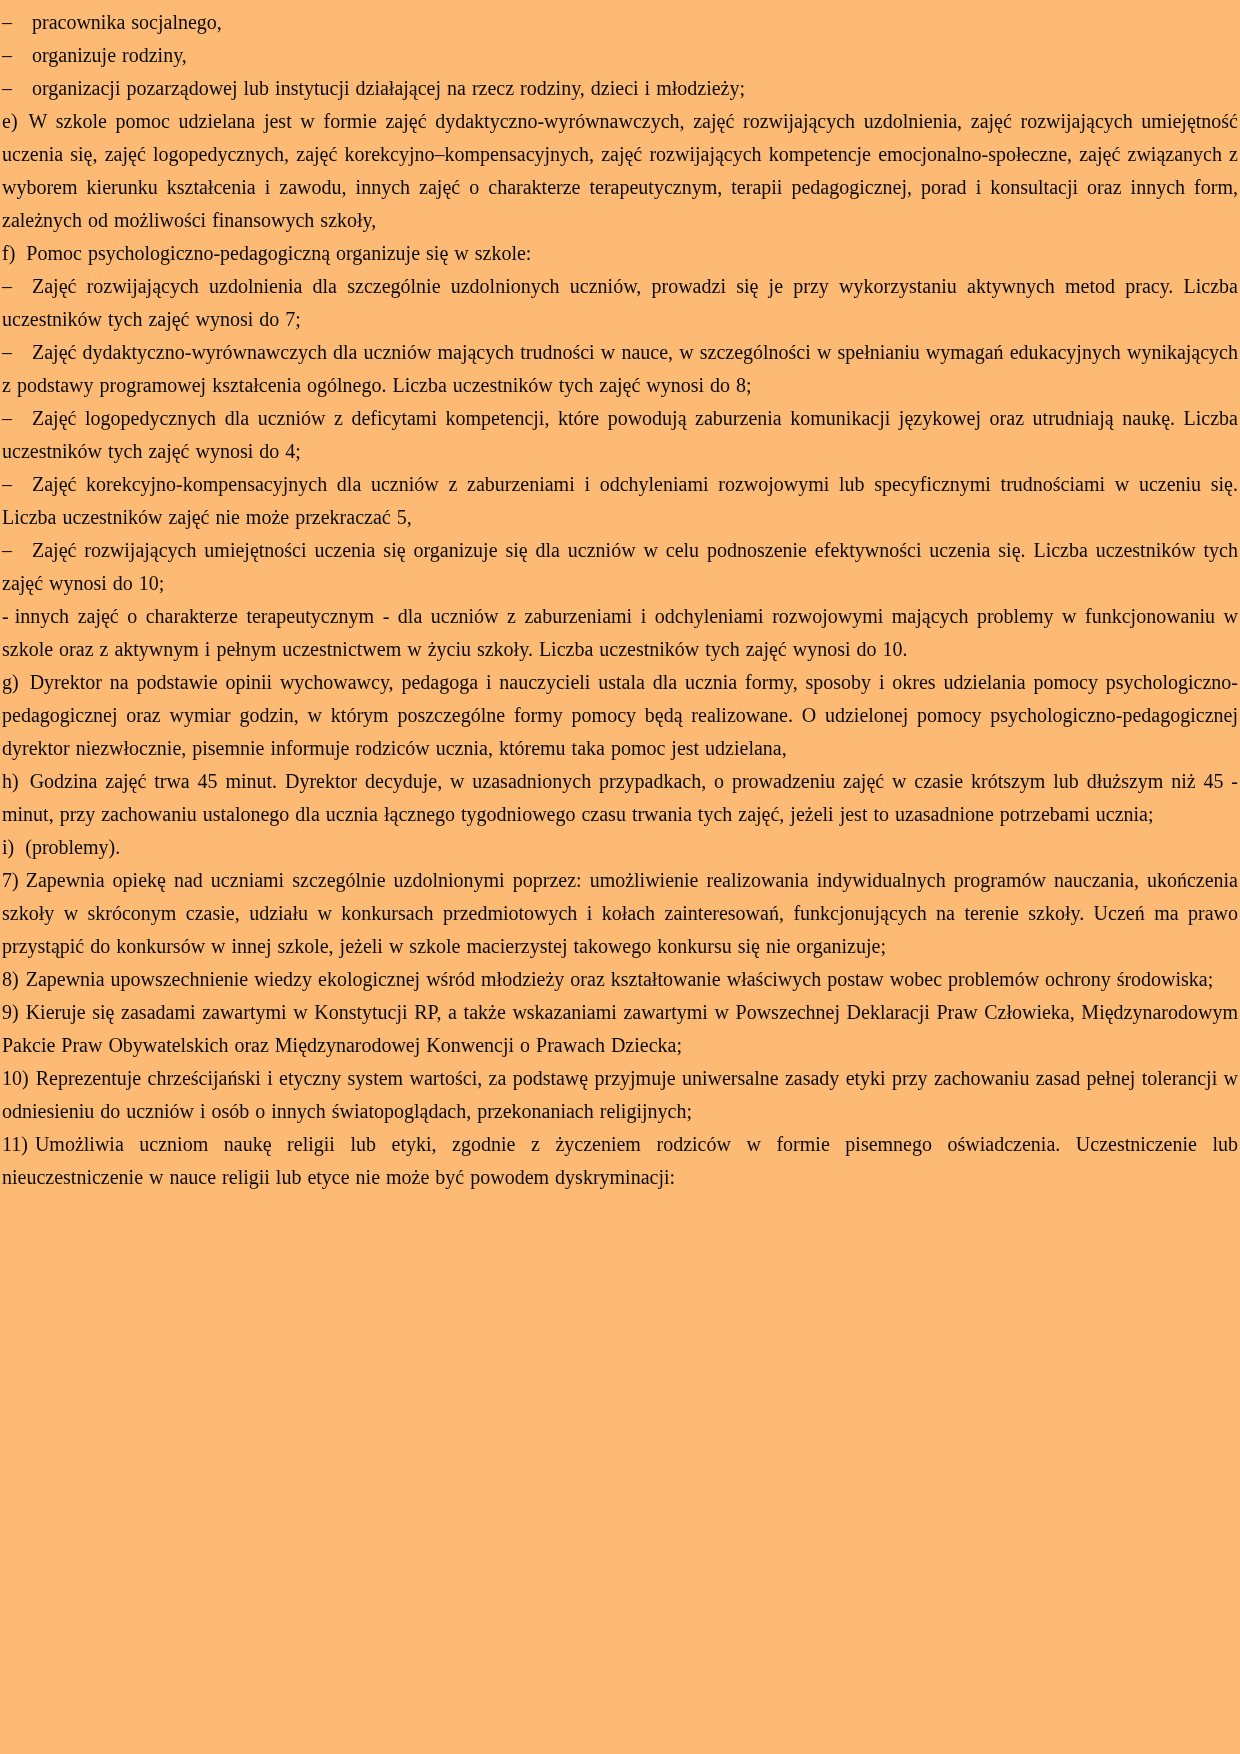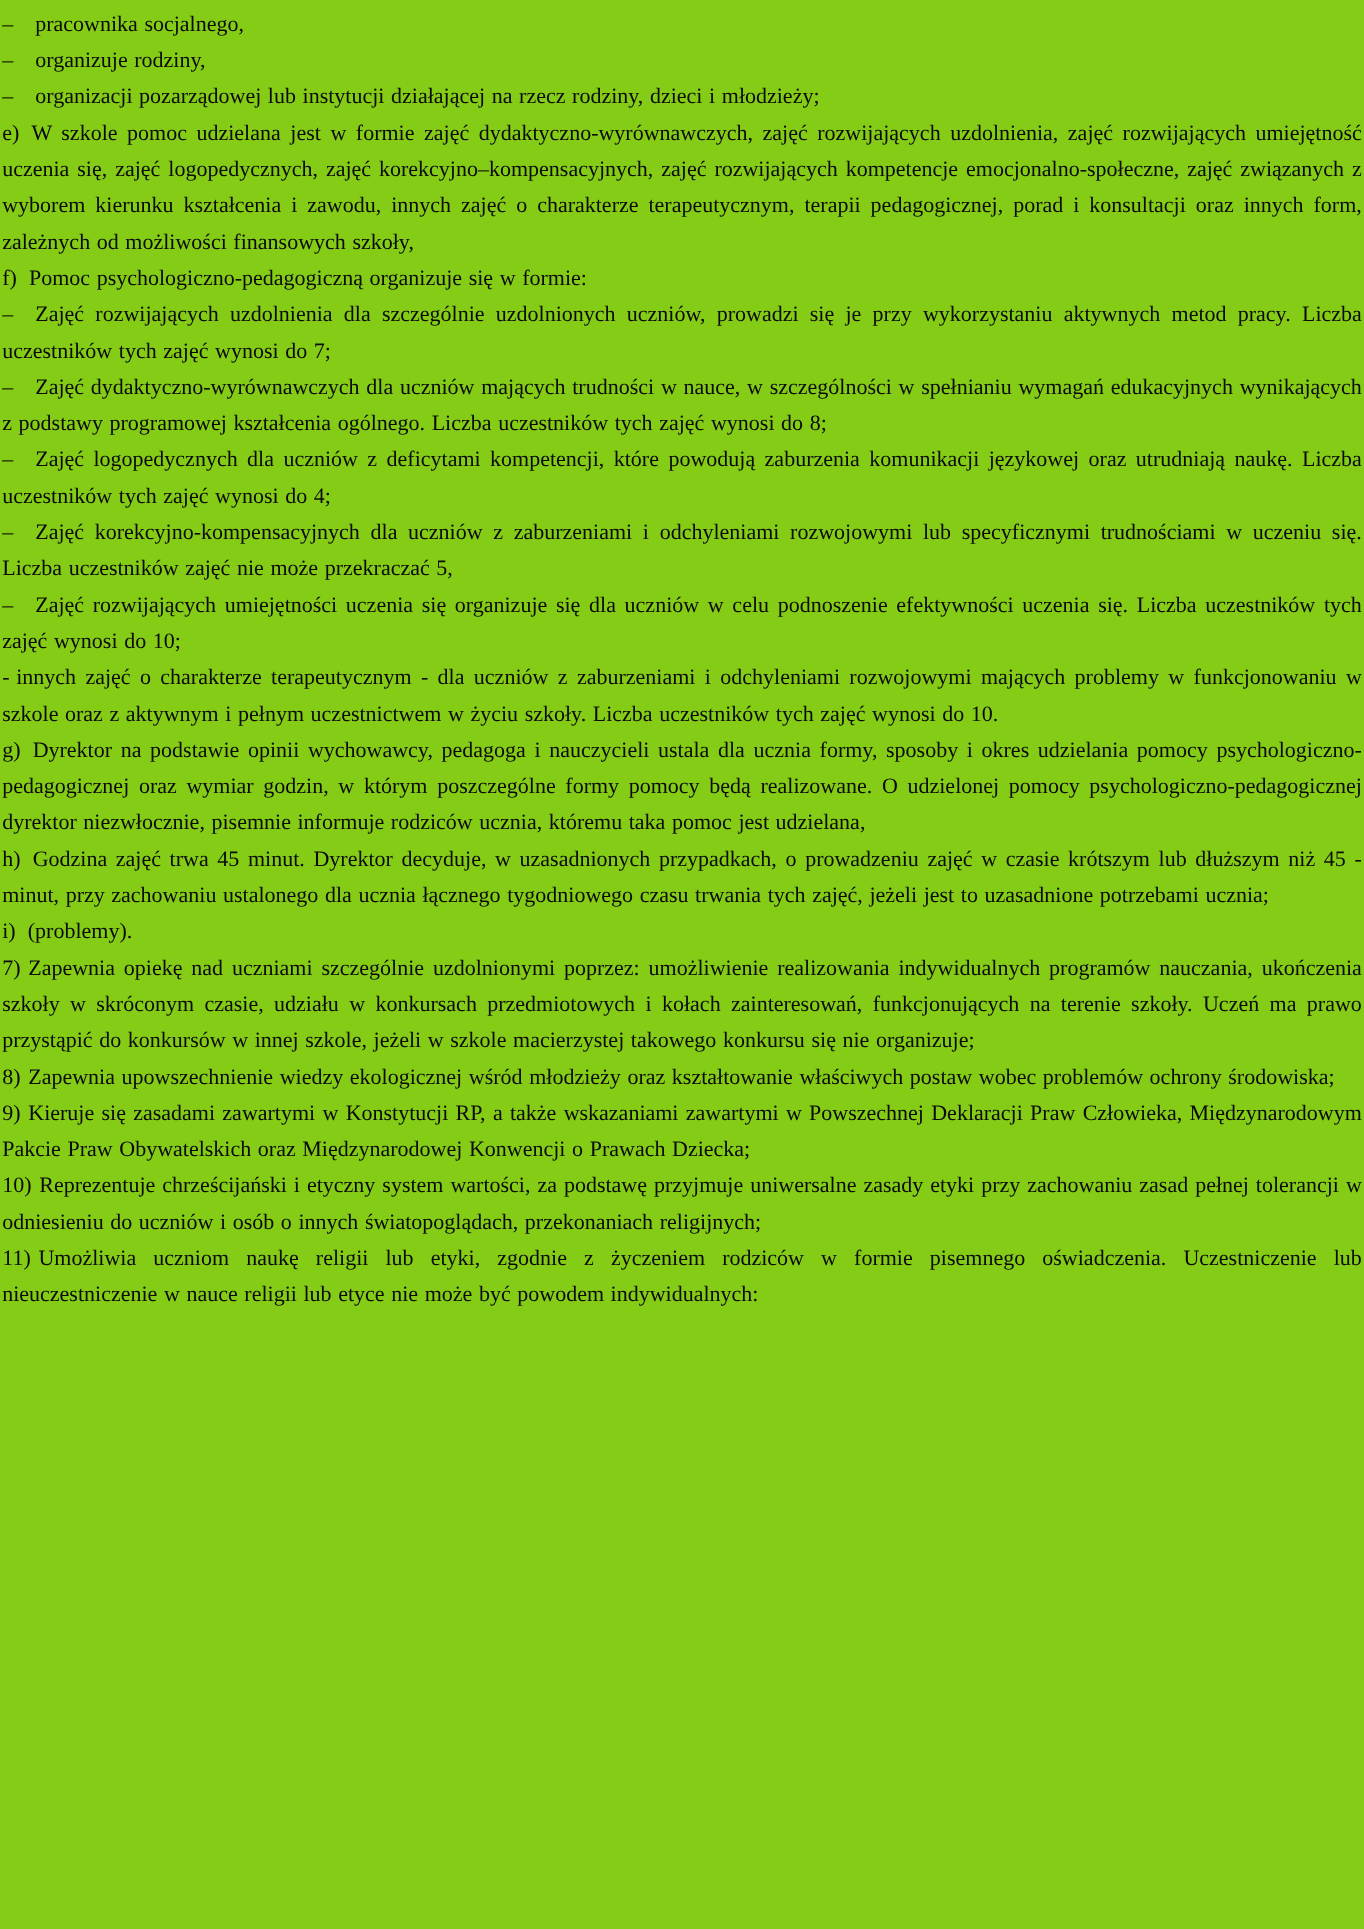--- a/index.html
+++ b/index.html
@@ -10,21 +10,21 @@
   body {
     width: 1240px;
     height: 1754px;
     overflow: hidden;
   }
   .page {
     box-sizing: border-box;
     width: 1240px;
     min-height: 1754px;
     padding: 6px 2px 0 2px;
-    background: #84cc16;
+    background: #fdba74;
     color: #0a0a0a;
     font-family: "Liberation Serif", "DejaVu Serif", serif;
     font-size: 20px;
     line-height: 33px;
   }
   p.para {
     margin: 0;
     padding: 0;
     text-align: justify;
     text-align-last: left;
@@ -40,28 +40,28 @@
   p.hyphen-item> .marker { margin-right: 6px;  }
 </style>
 </head>
 <body style="background: rgb(255, 255, 255);">
 
 <div class="page" style="color: rgb(10, 10, 10);">
     <p class="para dash-item"><span class="marker">–</span><span class="text">pracownika socjalnego,</span></p>
     <p class="para dash-item"><span class="marker">–</span><span class="text">organizuje rodziny,</span></p>
     <p class="para dash-item"><span class="marker">–</span><span class="text">organizacji pozarządowej lub instytucji działającej na rzecz rodziny, dzieci i młodzieży;</span></p>
     <p class="para lettered"><span class="marker">e)</span><span class="text">W szkole pomoc udzielana jest w formie zajęć dydaktyczno-wyrównawczych, zajęć rozwijających uzdolnienia, zajęć rozwijających umiejętność uczenia się, zajęć logopedycznych, zajęć korekcyjno–kompensacyjnych, zajęć rozwijających kompetencje emocjonalno-społeczne, zajęć związanych z wyborem kierunku kształcenia i zawodu,  innych zajęć o charakterze terapeutycznym, terapii pedagogicznej, porad i konsultacji oraz innych form, zależnych od możliwości finansowych szkoły,</span></p>
-    <p class="para lettered"><span class="marker">f)</span><span class="text">Pomoc psychologiczno-pedagogiczną organizuje się w formie:</span></p>
+    <p class="para lettered"><span class="marker">f)</span><span class="text">Pomoc psychologiczno-pedagogiczną organizuje się w szkole:</span></p>
     <p class="para dash-item"><span class="marker">–</span><span class="text">Zajęć rozwijających uzdolnienia dla szczególnie uzdolnionych uczniów, prowadzi się je przy wykorzystaniu aktywnych metod pracy. Liczba uczestników tych zajęć wynosi do 7;</span></p>
     <p class="para dash-item"><span class="marker">–</span><span class="text">Zajęć dydaktyczno-wyrównawczych dla uczniów mających trudności w nauce, w szczególności w spełnianiu wymagań edukacyjnych wynikających z podstawy programowej kształcenia ogólnego. Liczba uczestników tych zajęć wynosi do 8;</span></p>
     <p class="para dash-item"><span class="marker">–</span><span class="text">Zajęć logopedycznych dla uczniów z deficytami kompetencji, które powodują zaburzenia komunikacji językowej oraz utrudniają naukę. Liczba uczestników tych zajęć wynosi do 4;</span></p>
     <p class="para dash-item"><span class="marker">–</span><span class="text">Zajęć korekcyjno-kompensacyjnych dla uczniów z zaburzeniami i odchyleniami rozwojowymi lub specyficznymi trudnościami w uczeniu się. Liczba uczestników zajęć nie może przekraczać 5,</span></p>
     <p class="para dash-item"><span class="marker">–</span><span class="text">Zajęć rozwijających umiejętności uczenia się organizuje się dla uczniów w celu podnoszenie efektywności uczenia się. Liczba uczestników tych zajęć wynosi do 10;</span></p>
     <p class="para hyphen-item"><span class="marker">-</span><span class="text">innych zajęć o charakterze terapeutycznym - dla uczniów z zaburzeniami i odchyleniami rozwojowymi mających problemy w funkcjonowaniu w szkole oraz z aktywnym i pełnym uczestnictwem w życiu szkoły. Liczba uczestników tych zajęć wynosi do 10.</span></p>
     <p class="para lettered"><span class="marker">g)</span><span class="text">Dyrektor na podstawie opinii wychowawcy, pedagoga i nauczycieli ustala dla ucznia formy, sposoby i okres udzielania pomocy psychologiczno-pedagogicznej oraz wymiar godzin, w którym poszczególne formy pomocy będą realizowane. O udzielonej pomocy psychologiczno-pedagogicznej dyrektor niezwłocznie, pisemnie informuje rodziców ucznia, któremu taka pomoc jest udzielana,</span></p>
     <p class="para lettered"><span class="marker">h)</span><span class="text">Godzina zajęć trwa 45 minut. Dyrektor decyduje, w uzasadnionych przypadkach, o prowadzeniu zajęć w czasie krótszym lub dłuższym niż 45 -minut, przy zachowaniu ustalonego dla ucznia łącznego tygodniowego czasu trwania tych zajęć, jeżeli jest to uzasadnione potrzebami ucznia;</span></p>
     <p class="para lettered"><span class="marker">i)</span><span class="text">(problemy).</span></p>
     <p class="para numbered"><span class="marker">7)</span><span class="text">Zapewnia opiekę nad uczniami szczególnie uzdolnionymi poprzez: umożliwienie realizowania indywidualnych programów nauczania, ukończenia szkoły w skróconym czasie, udziału w konkursach przedmiotowych i kołach zainteresowań, funkcjonujących na terenie szkoły. Uczeń ma prawo przystąpić do konkursów w innej szkole, jeżeli w szkole macierzystej takowego konkursu się nie organizuje;</span></p>
     <p class="para numbered"><span class="marker">8)</span><span class="text">Zapewnia upowszechnienie wiedzy ekologicznej wśród młodzieży oraz kształtowanie właściwych postaw wobec problemów ochrony środowiska;</span></p>
     <p class="para numbered"><span class="marker">9)</span><span class="text">Kieruje się zasadami zawartymi w Konstytucji RP, a także wskazaniami zawartymi w Powszechnej Deklaracji Praw Człowieka, Międzynarodowym Pakcie Praw Obywatelskich oraz Międzynarodowej Konwencji o Prawach Dziecka;</span></p>
     <p class="para numbered"><span class="marker">10)</span><span class="text">Reprezentuje chrześcijański i etyczny system wartości, za podstawę przyjmuje uniwersalne zasady etyki przy zachowaniu zasad pełnej tolerancji w odniesieniu do uczniów i osób o innych światopoglądach, przekonaniach religijnych;</span></p>
-    <p class="para numbered"><span class="marker">11)</span><span class="text">Umożliwia uczniom naukę religii lub etyki, zgodnie z życzeniem rodziców w formie pisemnego oświadczenia. Uczestniczenie lub nieuczestniczenie w nauce religii lub etyce nie może być powodem indywidualnych:</span></p>
+    <p class="para numbered"><span class="marker">11)</span><span class="text">Umożliwia uczniom naukę religii lub etyki, zgodnie z życzeniem rodziców w formie pisemnego oświadczenia. Uczestniczenie lub nieuczestniczenie w nauce religii lub etyce nie może być powodem dyskryminacji:</span></p>
   </div>
 
 </body></html>

